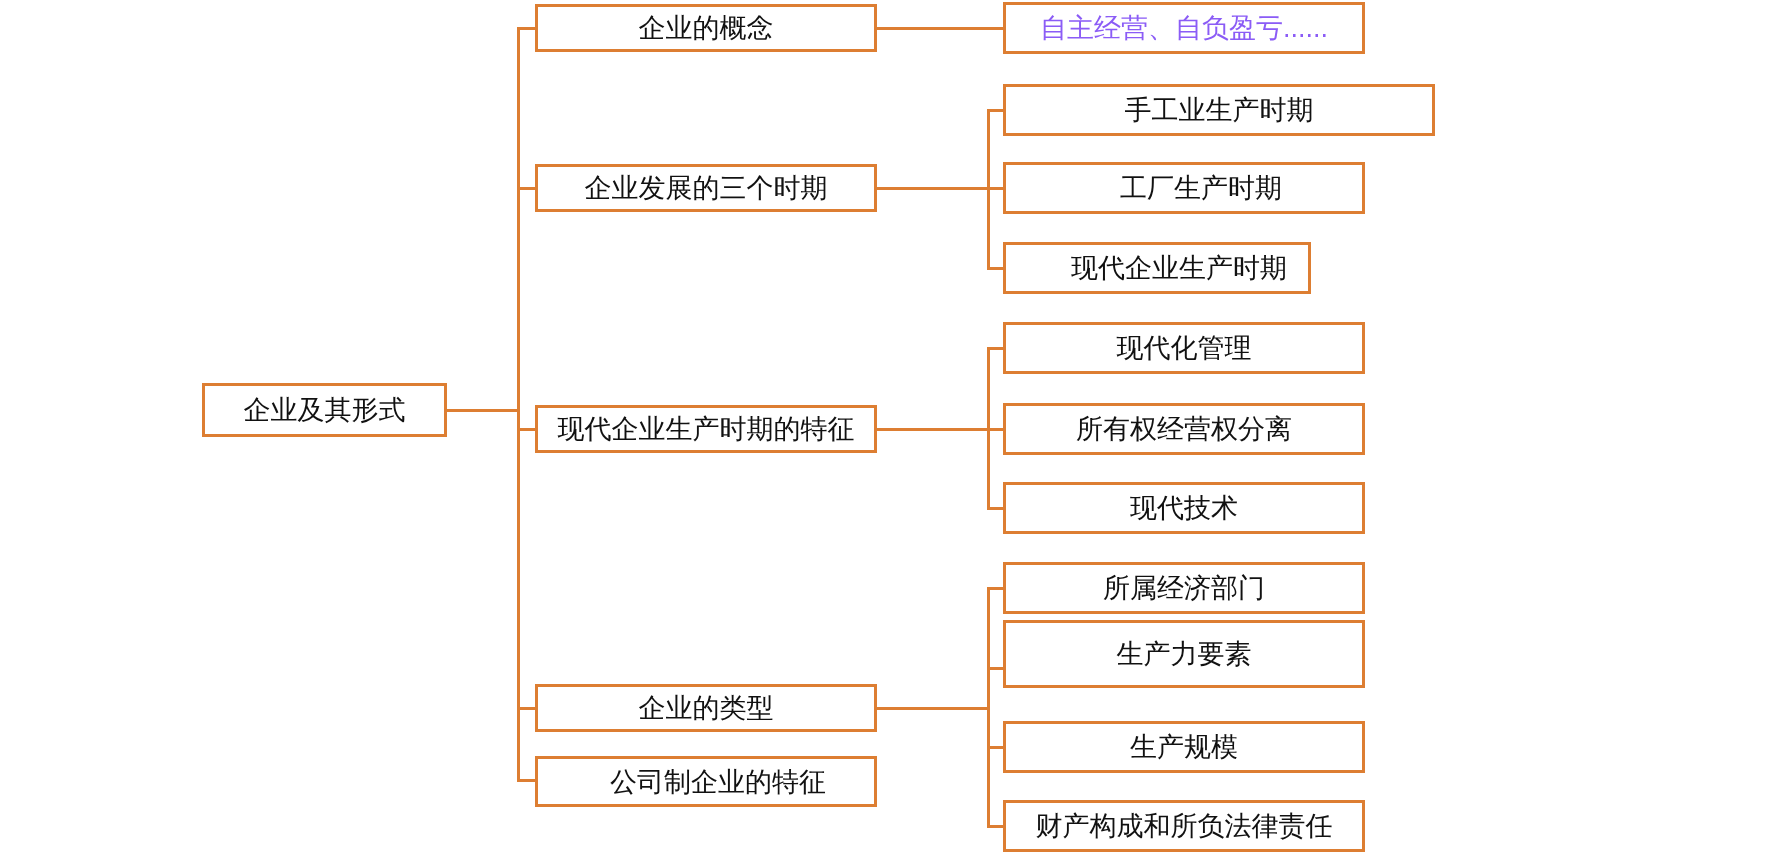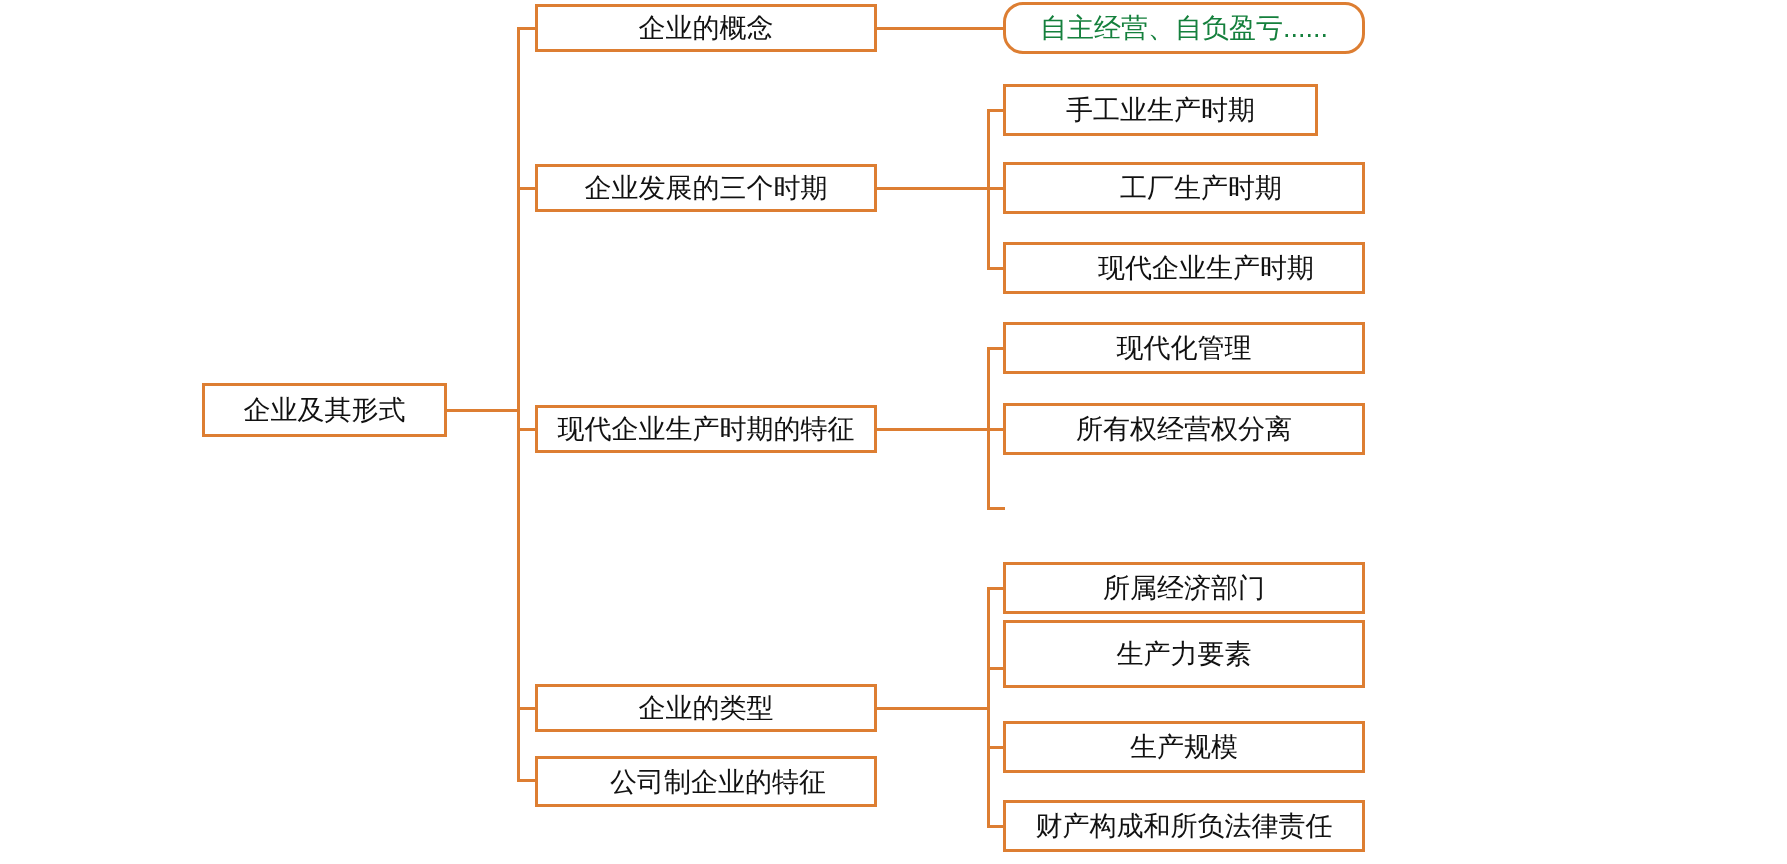--- a/index.html
+++ b/index.html
@@ -61,27 +61,28 @@
   <div class="hline" style="left:987px;top:825px;width:18px"></div>
 
   <div class="node" style="left: 202px; top: 383px; width: 245px; height: 54px; color: rgb(17, 17, 17);">企业及其形式</div>
 
   <div class="node" style="left: 535px; top: 164px; width: 342px; height: 48px; color: rgb(17, 17, 17);">企业发展的三个时期</div>
   <div class="node" style="left: 535px; top: 4px; width: 342px; height: 48px; color: rgb(17, 17, 17);">企业的概念</div>
   <div class="node" style="left: 535px; top: 405px; width: 342px; height: 48px; color: rgb(17, 17, 17);">现代企业生产时期的特征</div>
   <div class="node" style="left: 535px; top: 684px; width: 342px; height: 48px; color: rgb(17, 17, 17);">企业的类型</div>
   <div class="node" style="left: 535px; top: 756px; width: 342px; height: 51px; color: rgb(17, 17, 17); padding-left: 24px;">公司制企业的特征</div>
 
-  <div class="node" style="left: 1003px; top: 2px; width: 362px; height: 52px; color: #15803d; border-radius: 20px;">自主经营、自负盈亏......</div>
+  <div class="node" style="left: 1003px; top: 2px; width: 362px; height: 52px; color: #8b5cf6;">自主经营、自负盈亏......</div>
 
-  <div class="node" style="left: 1003px; top: 84px; width: 315px; height: 52px; color: rgb(17, 17, 17);">手工业生产时期</div>
+  <div class="node" style="left: 1003px; top: 84px; width: 432px; height: 52px; color: rgb(17, 17, 17);">手工业生产时期</div>
   <div class="node" style="left: 1003px; top: 162px; width: 362px; height: 52px; color: rgb(17, 17, 17); padding-left: 34px;">工厂生产时期</div>
-  <div class="node" style="left: 1003px; top: 242px; width: 362px; height: 52px; color: rgb(17, 17, 17); padding-left: 44px;">现代企业生产时期</div>
+  <div class="node" style="left: 1003px; top: 242px; width: 308px; height: 52px; color: rgb(17, 17, 17); padding-left: 44px;">现代企业生产时期</div>
 
   <div class="node" style="left: 1003px; top: 322px; width: 362px; height: 52px; color: rgb(17, 17, 17);">现代化管理</div>
   <div class="node" style="left: 1003px; top: 403px; width: 362px; height: 52px; color: rgb(17, 17, 17);">所有权经营权分离</div>
+  <div class="node" style="left: 1003px; top: 482px; width: 362px; height: 52px; color: rgb(17, 17, 17);">现代技术</div>
 
   <div class="node" style="left: 1003px; top: 562px; width: 362px; height: 52px; color: rgb(17, 17, 17);">所属经济部门</div>
   <div class="node" style="left: 1003px; top: 620px; width: 362px; height: 68px; color: rgb(17, 17, 17);">生产力要素</div>
   <div class="node" style="left: 1003px; top: 721px; width: 362px; height: 52px; color: rgb(17, 17, 17);">生产规模</div>
   <div class="node" style="left: 1003px; top: 800px; width: 362px; height: 52px; color: rgb(17, 17, 17);">财产构成和所负法律责任</div>
 
 </div>
 
 </body></html>

